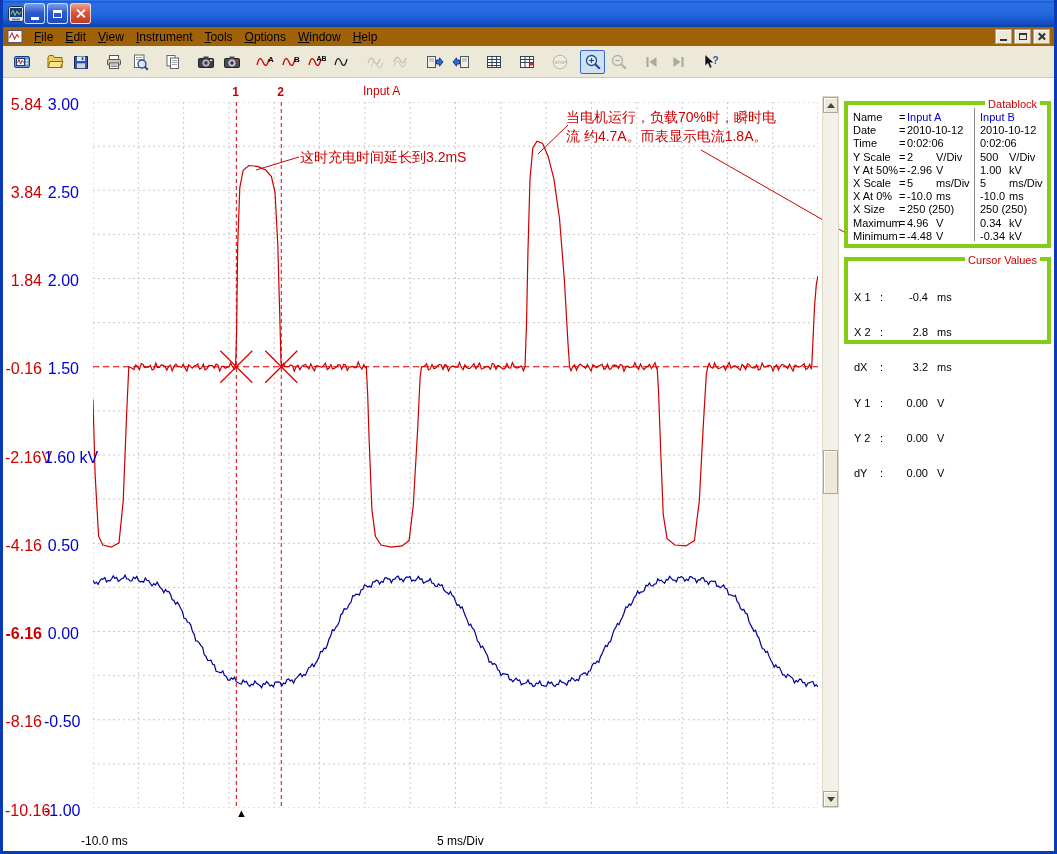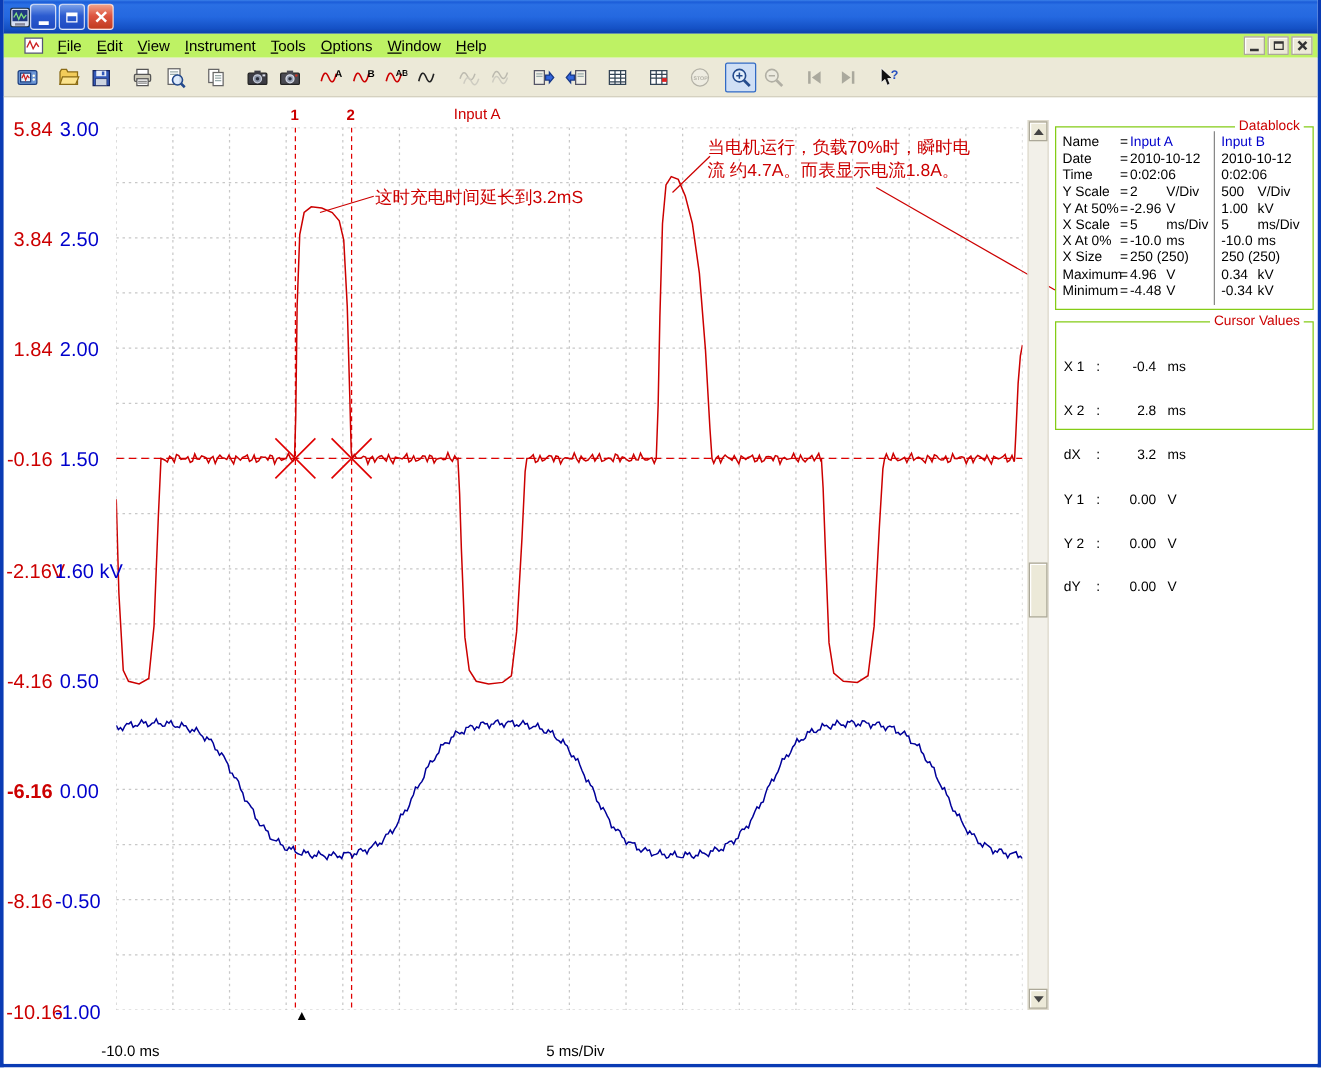--- a/index.html
+++ b/index.html
@@ -15,21 +15,21 @@
   .title-controls{display:flex;gap:2px;}
   .tbtn{width:21px;height:21px;border-radius:3px;border:1px solid rgba(255,255,255,.75);display:flex;align-items:center;justify-content:center;box-sizing:border-box;}
   .tbtn.minmax{background:linear-gradient(180deg,#7aa0e8,#2b5bd0 45%,#1f4ac0);}
   .tbtn.close{background:linear-gradient(180deg,#f0a088,#dd5540 45%,#c03a20);}
   .min-glyph{width:8px;height:3px;background:#fff;margin-top:10px;}
   .restore-glyph{width:9px;height:8px;box-sizing:border-box;border:1px solid #fff;border-top:3px solid #fff;}
   .x-glyph{position:relative;width:11px;height:11px;}
   .x-glyph::before,.x-glyph::after{content:"";position:absolute;left:5px;top:0;width:2px;height:11px;background:#fff;}
   .x-glyph::before{transform:rotate(45deg);} .x-glyph::after{transform:rotate(-45deg);}
   
-  .menubar{height:19px;flex:0 0 19px;background:#bef264;display:flex;align-items:center;font-size:12px;padding-left:14px;position:relative;color:#000;}
+  .menubar{height:19px;flex:0 0 19px;background:#a16207;display:flex;align-items:center;font-size:12px;padding-left:2px;position:relative;color:#000;}
   .mdi-icon{width:17px;height:15px;display:inline-flex;margin:0 4px 0 2px;}
   .menu-item{padding:2px 6px;cursor:default;}
   .mdi-controls{position:absolute;right:4px;top:2px;display:flex;gap:2px;}
   .mdi-btn{width:17px;height:15px;background:#ece9d8;border:1px solid #aca899;box-shadow:inset 1px 1px 0 #fff;
     display:flex;align-items:center;justify-content:center;box-sizing:border-box;}
   .mmin{width:7px;height:2px;background:#333;margin-top:7px;}
   .mrest{width:8px;height:7px;box-sizing:border-box;border:1px solid #333;border-top:2px solid #333;}
   .mx{position:relative;width:9px;height:9px;}
   .mx::before,.mx::after{content:"";position:absolute;left:4px;top:0;width:1.6px;height:9px;background:#333;}
   .mx::before{transform:rotate(45deg);} .mx::after{transform:rotate(-45deg);}
@@ -55,21 +55,21 @@
   .xlabel-div{position:absolute;left:434px;top:756px;font-size:12px;color:#000;}
   
   .scrollbar{position:absolute;left:819px;top:18px;width:17px;height:712px;background:#f2f0e9;border:1px solid #ddd9cb;box-sizing:border-box;}
   .sb-btn{position:absolute;left:0;width:15px;height:16px;background:#ece9d8;border:1px solid #aca899;box-shadow:inset 1px 1px 0 #fff;
     display:flex;align-items:center;justify-content:center;box-sizing:border-box;}
   .sb-btn.up{top:0;} .sb-btn.down{bottom:0;}
   .sb-thumb{position:absolute;left:0;top:353px;width:15px;height:44px;background:#ece9d8;border:1px solid #aca899;box-shadow:inset 1px 1px 0 #fff;box-sizing:border-box;}
   .arr{width:0;height:0;border-left:4px solid transparent;border-right:4px solid transparent;}
   .arr.up{border-bottom:5px solid #444;} .arr.down{border-top:5px solid #444;}
   
-  .panel{position:absolute;border:1px solid #84cc16;background:#fff;box-sizing:border-box;}
+  .panel{position:absolute;border:4px solid #84cc16;background:#fff;box-sizing:border-box;}
   .panel-title{position:absolute;top:-7px;right:7px;background:#fff;padding:0 3px;color:#cc0000;font-size:11px;line-height:12px;}
   .datablock{left:841px;top:23px;width:207px;height:147px;padding-top:6px;}
   .db-divider{position:absolute;left:126px;top:3px;bottom:3px;width:1px;background:#888;}
   .db-row{display:flex;padding-left:5px;height:13.2px;line-height:13.2px;font-size:11px;white-space:pre;}
   .db-l{width:46px;flex:none;} .db-eq{width:8px;flex:none;}
   .db-v{width:29px;flex:none;} .db-u{width:38px;flex:none;margin-right:6px;}
   .db-bv{width:29px;flex:none;} .db-bu{flex:none;}
   .accent{color:#0000cc;}
   .cursorvals{left:841px;top:179px;width:207px;height:87px;padding-top:8px;}
   .cv-row{display:flex;padding-left:6px;height:13.2px;line-height:13.2px;font-size:11px;white-space:pre;margin-top:22px;}

